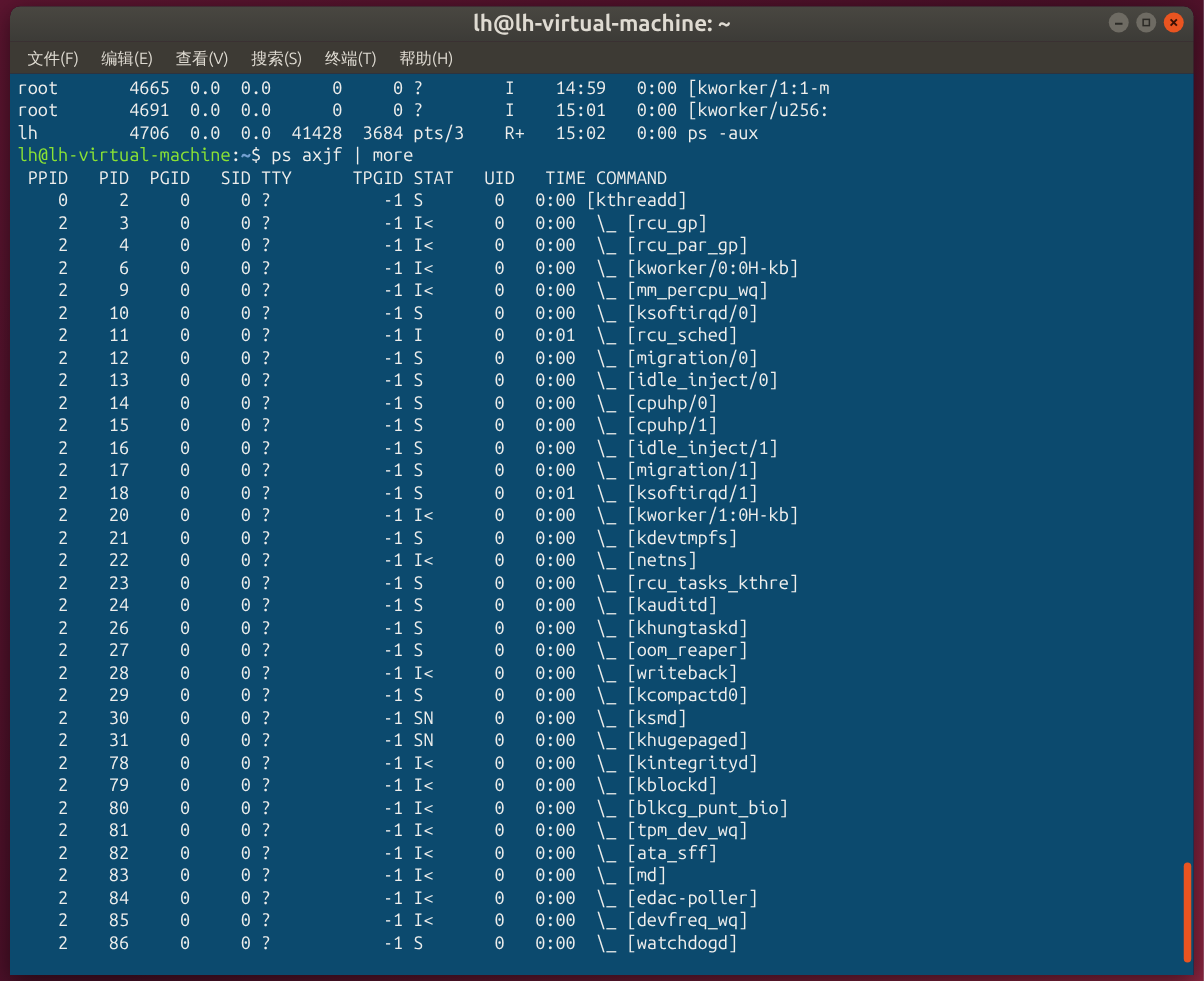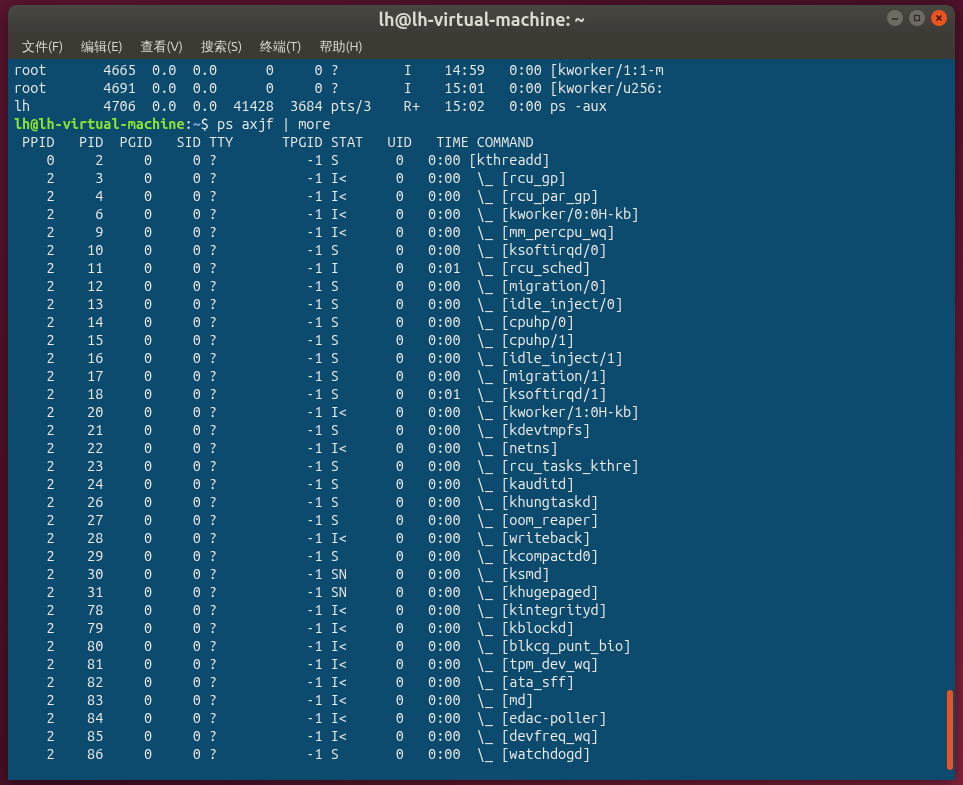--- a/index.html
+++ b/index.html
@@ -80,21 +80,21 @@
     background: #0c4a6e;
     padding: 2px 6px;
     color: #eeeeec;
     font-size: 14.5px;
     line-height: 18px;
     white-space: pre;
     overflow: hidden;
     font-family: "Ubuntu Mono", "DejaVu Sans Mono", Consolas, monospace;
     position: relative;
   }
-  .prompt-user { color: #8ae234; font-weight: bold; }
+  .prompt-user { color: #8ae234; font-weight: normal; }
   .prompt-path { color: #729fcf; font-weight: bold; }
   .prompt-dollar { color: #eeeeec; }
   .scroll-indicator {
     position: absolute;
     right: 0;
     bottom: 10px;
     width: 6px;
     height: 80px;
     background: #e95420;
     border-radius: 3px;

